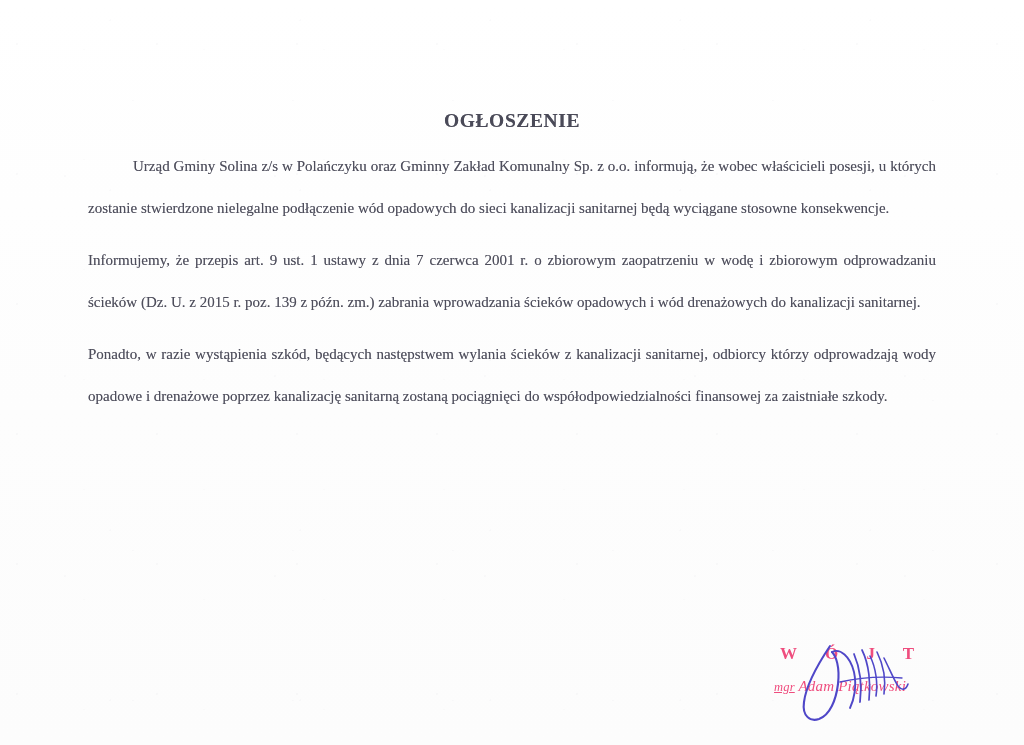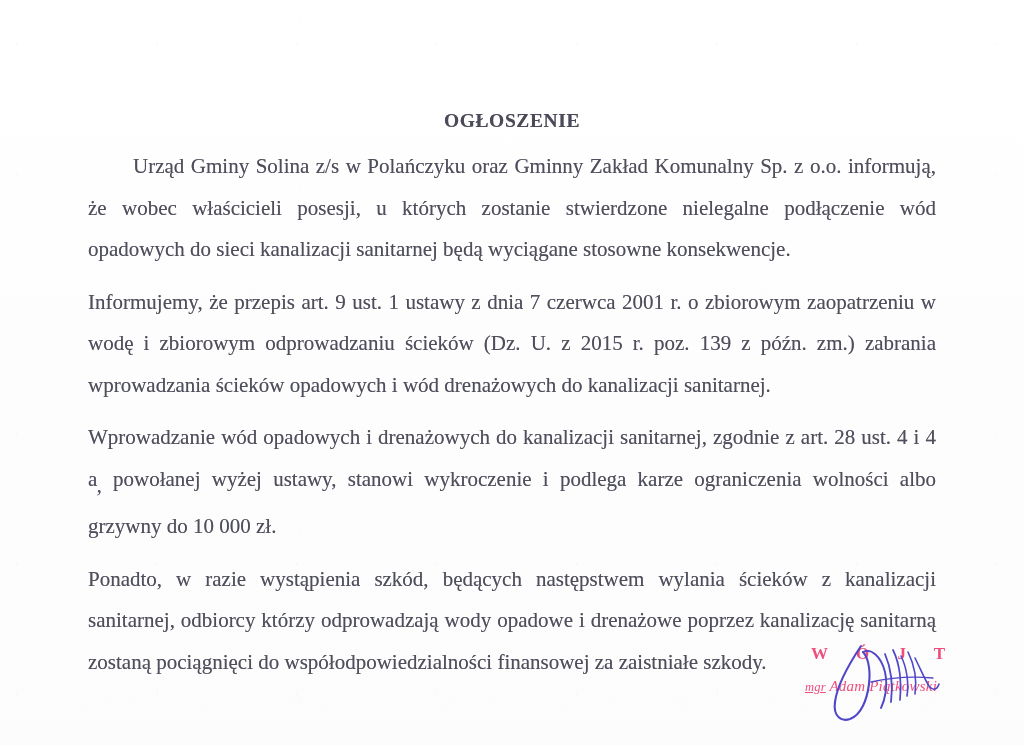--- a/index.html
+++ b/index.html
@@ -53,21 +53,21 @@
 
   .body-block {
     position: absolute;
     left: 88px;
     top: 118px;
     width: 848px;
   }
 
   p.para {
     margin: 0 0 11px 0;
-    font-size: 21px;
+    font-size: 15px;
     line-height: 41.5px;
     text-align: justify;
     text-justify: inter-word;
     color: #4e4e5c;
     text-shadow: 0 0 0.55px rgba(78,78,92,0.5);
     -webkit-hyphens: none;
     hyphens: none;
   }
   p.para:last-child { margin-bottom: 0; }
 
@@ -76,21 +76,21 @@
   .subcomma {
     display: inline-block;
     vertical-align: -0.32em;
     font-size: 0.95em;
     margin-left: -0.5px;
   }
 
   
   .stamp-area {
     position: absolute;
-    left: 801px;
+    left: 770px;
     top: 606px;
     width: 190px;
     height: 96px;
   }
 
   .stamp-office {
     position: absolute;
     left: 10px;
     top: 10px;
     width: 140px;
@@ -133,21 +133,20 @@
 <div class="sheet">
 
   <div class="doc-title">OGŁOSZENIE</div>
 
   <div class="body-block">
 
     <p class="para indent-first">Urząd Gminy Solina z/s w Polańczyku oraz Gminny Zakład Komunalny Sp. z o.o. informują, że wobec właścicieli posesji, u których zostanie stwierdzone nielegalne podłączenie wód opadowych do sieci kanalizacji sanitarnej będą wyciągane stosowne konsekwencje.</p>
 
     <p class="para">Informujemy, że przepis art. 9 ust. 1 ustawy z dnia 7 czerwca 2001 r. o zbiorowym zaopatrzeniu w wodę i zbiorowym odprowadzaniu ścieków (Dz. U. z 2015 r. poz. 139 z późn. zm.) zabrania wprowadzania ścieków opadowych i wód drenażowych do kanalizacji sanitarnej.</p>
 
-    <p class="para"><span>Wprowadzanie wód opadowych i drenażowych do kanalizacji sanitarnej, zgodnie z art. 28 ust. 4 i 4 a</span><span class="subcomma">,</span><span> powołanej wyżej ustawy, stanowi wykroczenie i podlega karze ograniczenia wolności albo grzywny do 10 000 zł.</span></p>
 
     <p class="para">Ponadto, w razie wystąpienia szkód, będących następstwem wylania ścieków z kanalizacji sanitarnej, odbiorcy którzy odprowadzają wody opadowe i drenażowe poprzez kanalizację sanitarną zostaną pociągnięci do współodpowiedzialności finansowej za zaistniałe szkody.</p>
 
   </div>
 
   <div class="stamp-area">
 
     <div class="stamp-office">W Ó J T</div>
 
     <div class="stamp-name"><span class="mgr">mgr</span> <span>Adam Piątkowski</span></div>

